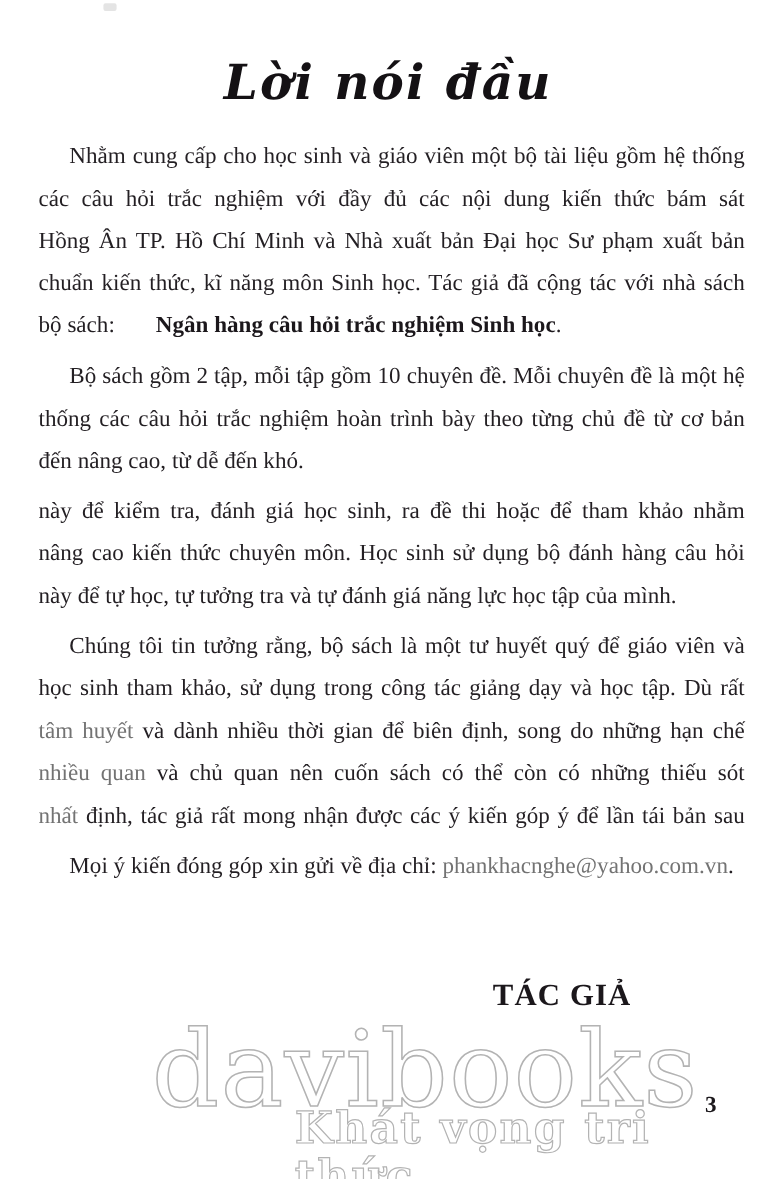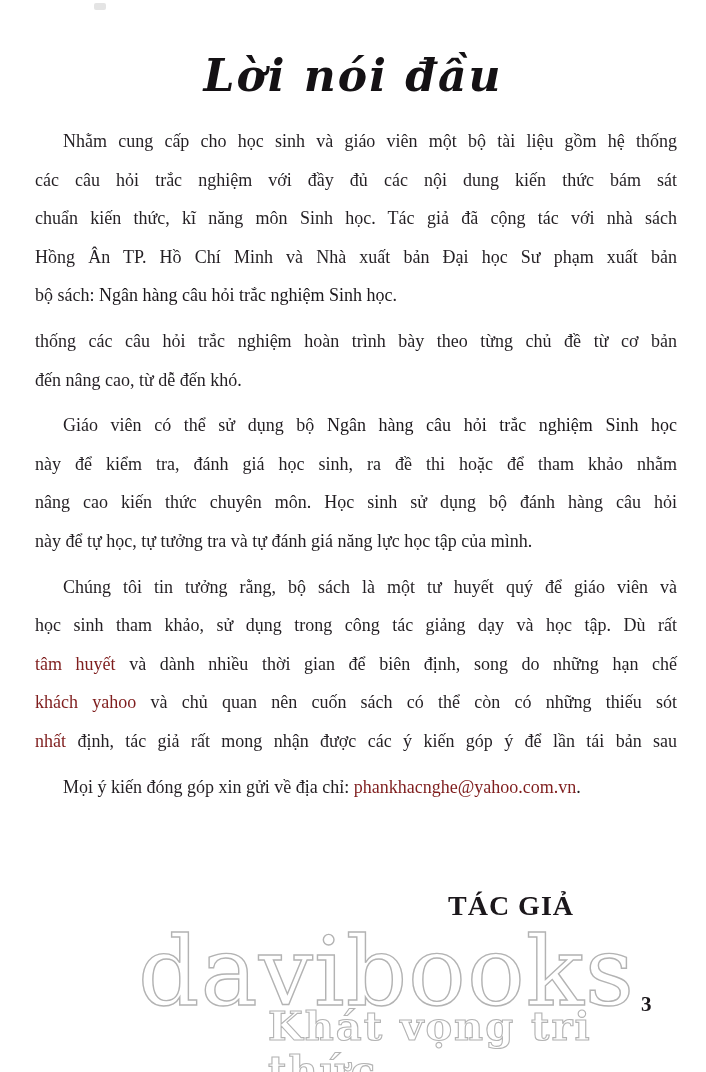--- a/index.html
+++ b/index.html
@@ -23,34 +23,34 @@
     font-weight: 700;
     font-size: 44px;
     letter-spacing: 2px;
     color: #141114;
   }
   .content {
     position: absolute;
     top: 122px;
     left: 35px;
     width: 642px;
-    font-size: 18px;
+    font-size: 21px;
   }
   .para { margin: 0 0 0 0; }
   .para + .para { margin-top: 7px; }
   .line {
     line-height: 38.6px;
     text-align: justify;
     text-align-last: justify;
     white-space: normal;
   }
   .line.first { text-indent: 28px; }
   .line.last { text-align: left; text-align-last: left; }
-  .bold { font-weight: 400; color: #1b171b; }
-  .accent { color: #7f1d1d; }
+  .bold { font-weight: 700; color: #1b171b; margin-left: 32px; }
+  .accent { color: #737373; }
   .signature {
     position: absolute;
     top: 890px;
     right: 132px;
     font-weight: 700;
     font-size: 28px;
     letter-spacing: 1px;
     color: #1b171b;
   }
   .watermark-brand {
@@ -103,39 +103,39 @@
 
 <div class="page">
   <div class="scan-smudge"></div>
 
   <div class="title">Lời nói đầu</div>
 
   <div class="content" id="paragraphs">
       <div class="para">
         <div class="line first"><span>Nhằm cung cấp cho học sinh và giáo viên một bộ tài liệu gồm hệ thống</span></div>
         <div class="line"><span>các câu hỏi trắc nghiệm với đầy đủ các nội dung kiến thức bám sát</span></div>
+        <div class="line"><span>Hồng Ân TP. Hồ Chí Minh và Nhà xuất bản Đại học Sư phạm xuất bản</span></div>
         <div class="line"><span>chuẩn kiến thức, kĩ năng môn Sinh học. Tác giả đã cộng tác với nhà sách</span></div>
-        <div class="line"><span>Hồng Ân TP. Hồ Chí Minh và Nhà xuất bản Đại học Sư phạm xuất bản</span></div>
         <div class="line last"><span>bộ sách: </span><span class="bold">Ngân hàng câu hỏi trắc nghiệm Sinh học</span><span>.</span></div>
       </div>
       <div class="para">
+        <div class="line first"><span>Bộ sách gồm 2 tập, mỗi tập gồm 10 chuyên đề. Mỗi chuyên đề là một hệ</span></div>
         <div class="line"><span>thống các câu hỏi trắc nghiệm hoàn trình bày theo từng chủ đề từ cơ bản</span></div>
         <div class="line last"><span>đến nâng cao, từ dễ đến khó.</span></div>
       </div>
       <div class="para">
-        <div class="line first"><span>Giáo viên có thể sử dụng bộ </span><span class="bold">Ngân hàng câu hỏi trắc nghiệm Sinh học</span></div>
         <div class="line"><span>này để kiểm tra, đánh giá học sinh, ra đề thi hoặc để tham khảo nhằm</span></div>
         <div class="line"><span>nâng cao kiến thức chuyên môn. Học sinh sử dụng bộ đánh hàng câu hỏi</span></div>
         <div class="line last"><span>này để tự học, tự tưởng tra và tự đánh giá năng lực học tập của mình.</span></div>
       </div>
       <div class="para">
         <div class="line first"><span>Chúng tôi tin tưởng rằng, bộ sách là một tư huyết quý để giáo viên và</span></div>
         <div class="line"><span>học sinh tham khảo, sử dụng trong công tác giảng dạy và học tập. Dù rất</span></div>
         <div class="line"><span class="accent">tâm huyết</span><span> và dành nhiều thời gian để biên định, song do những hạn chế</span></div>
-        <div class="line"><span class="accent">khách yahoo</span><span> và chủ quan nên cuốn sách có thể còn có những thiếu sót</span></div>
+        <div class="line"><span class="accent">nhiều quan</span><span> và chủ quan nên cuốn sách có thể còn có những thiếu sót</span></div>
         <div class="line"><span class="accent">nhất</span><span> định, tác giả rất mong nhận được các ý kiến góp ý để lần tái bản sau</span></div>
       </div>
       <div class="para">
         <div class="line first last"><span>Mọi ý kiến đóng góp xin gửi về địa chỉ: </span><span class="accent">phankhacnghe@yahoo.com.vn</span><span>.</span></div>
       </div>
     </div>
 
   <div class="signature">TÁC GIẢ</div>
 
   <div class="watermark-brand">davibooks</div>

